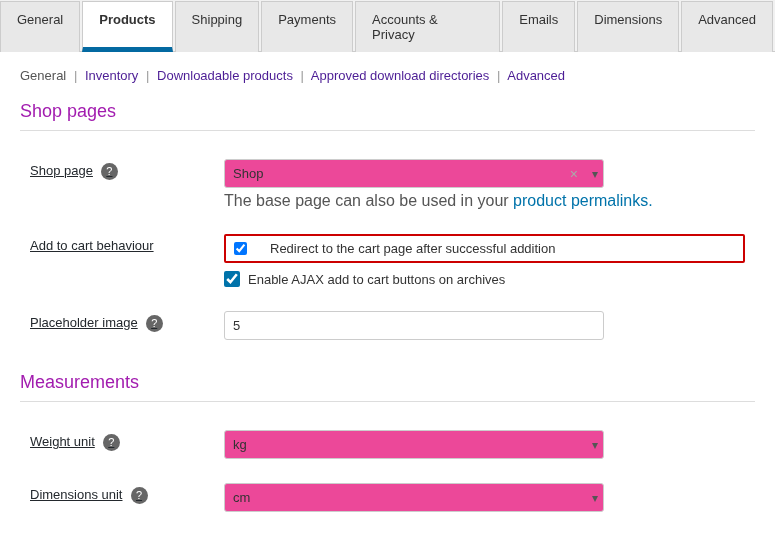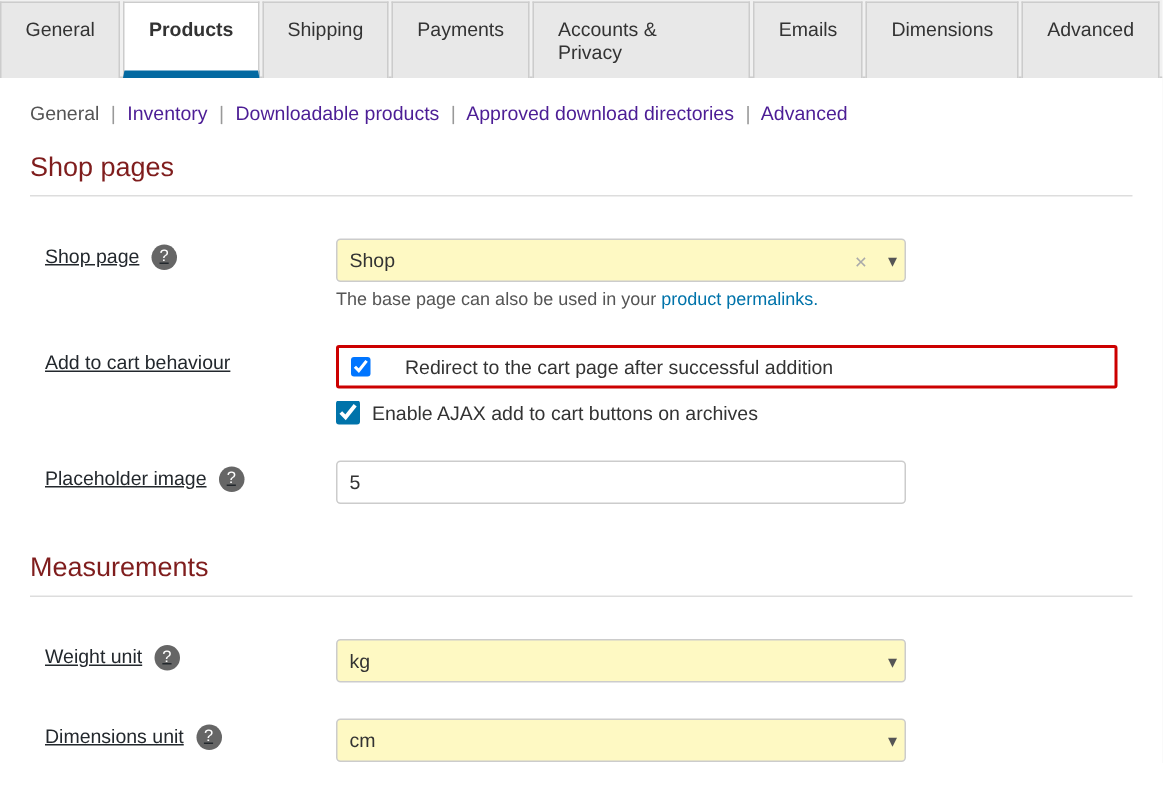--- a/index.html
+++ b/index.html
@@ -54,21 +54,21 @@
     }
     .sub-nav span.sep { margin: 0 4px; color: #999; }
 
     
     .section-heading {
       font-size: 18px;
       font-weight: 400;
       border-bottom: 1px solid #ddd;
       padding-bottom: 8px;
       margin-bottom: 16px;
-      color: #7f1d1d;
+      color: #a21caf;
     }
 
     
     .form-table {
       width: 100%;
       border-collapse: collapse;
     }
     .form-table tr td, .form-table tr th {
       padding: 12px 10px;
       vertical-align: top;
@@ -115,21 +115,21 @@
       display: flex;
       align-items: center;
       position: relative;
       width: 380px;
     }
     .select-field {
       width: 100%;
       padding: 6px 30px 6px 8px;
       border: 1px solid #ccc;
       border-radius: 3px;
-      background: #fef9c3;
+      background: #ec4899;
       font-size: 13px;
       appearance: none;
       -webkit-appearance: none;
       cursor: pointer;
       color: #333;
     }
     .select-x {
       position: absolute;
       right: 26px;
       color: #aaa;
@@ -140,21 +140,21 @@
     .select-arrow {
       position: absolute;
       right: 6px;
       font-size: 12px;
       color: #555;
       pointer-events: none;
     }
 
     
     .helper-text {
-      font-size: 12px;
+      font-size: 16px;
       color: #555;
       margin-top: 4px;
     }
     .helper-text a {
       color: #0073aa;
       text-decoration: none;
     }
 
     
     .checkbox-group {

